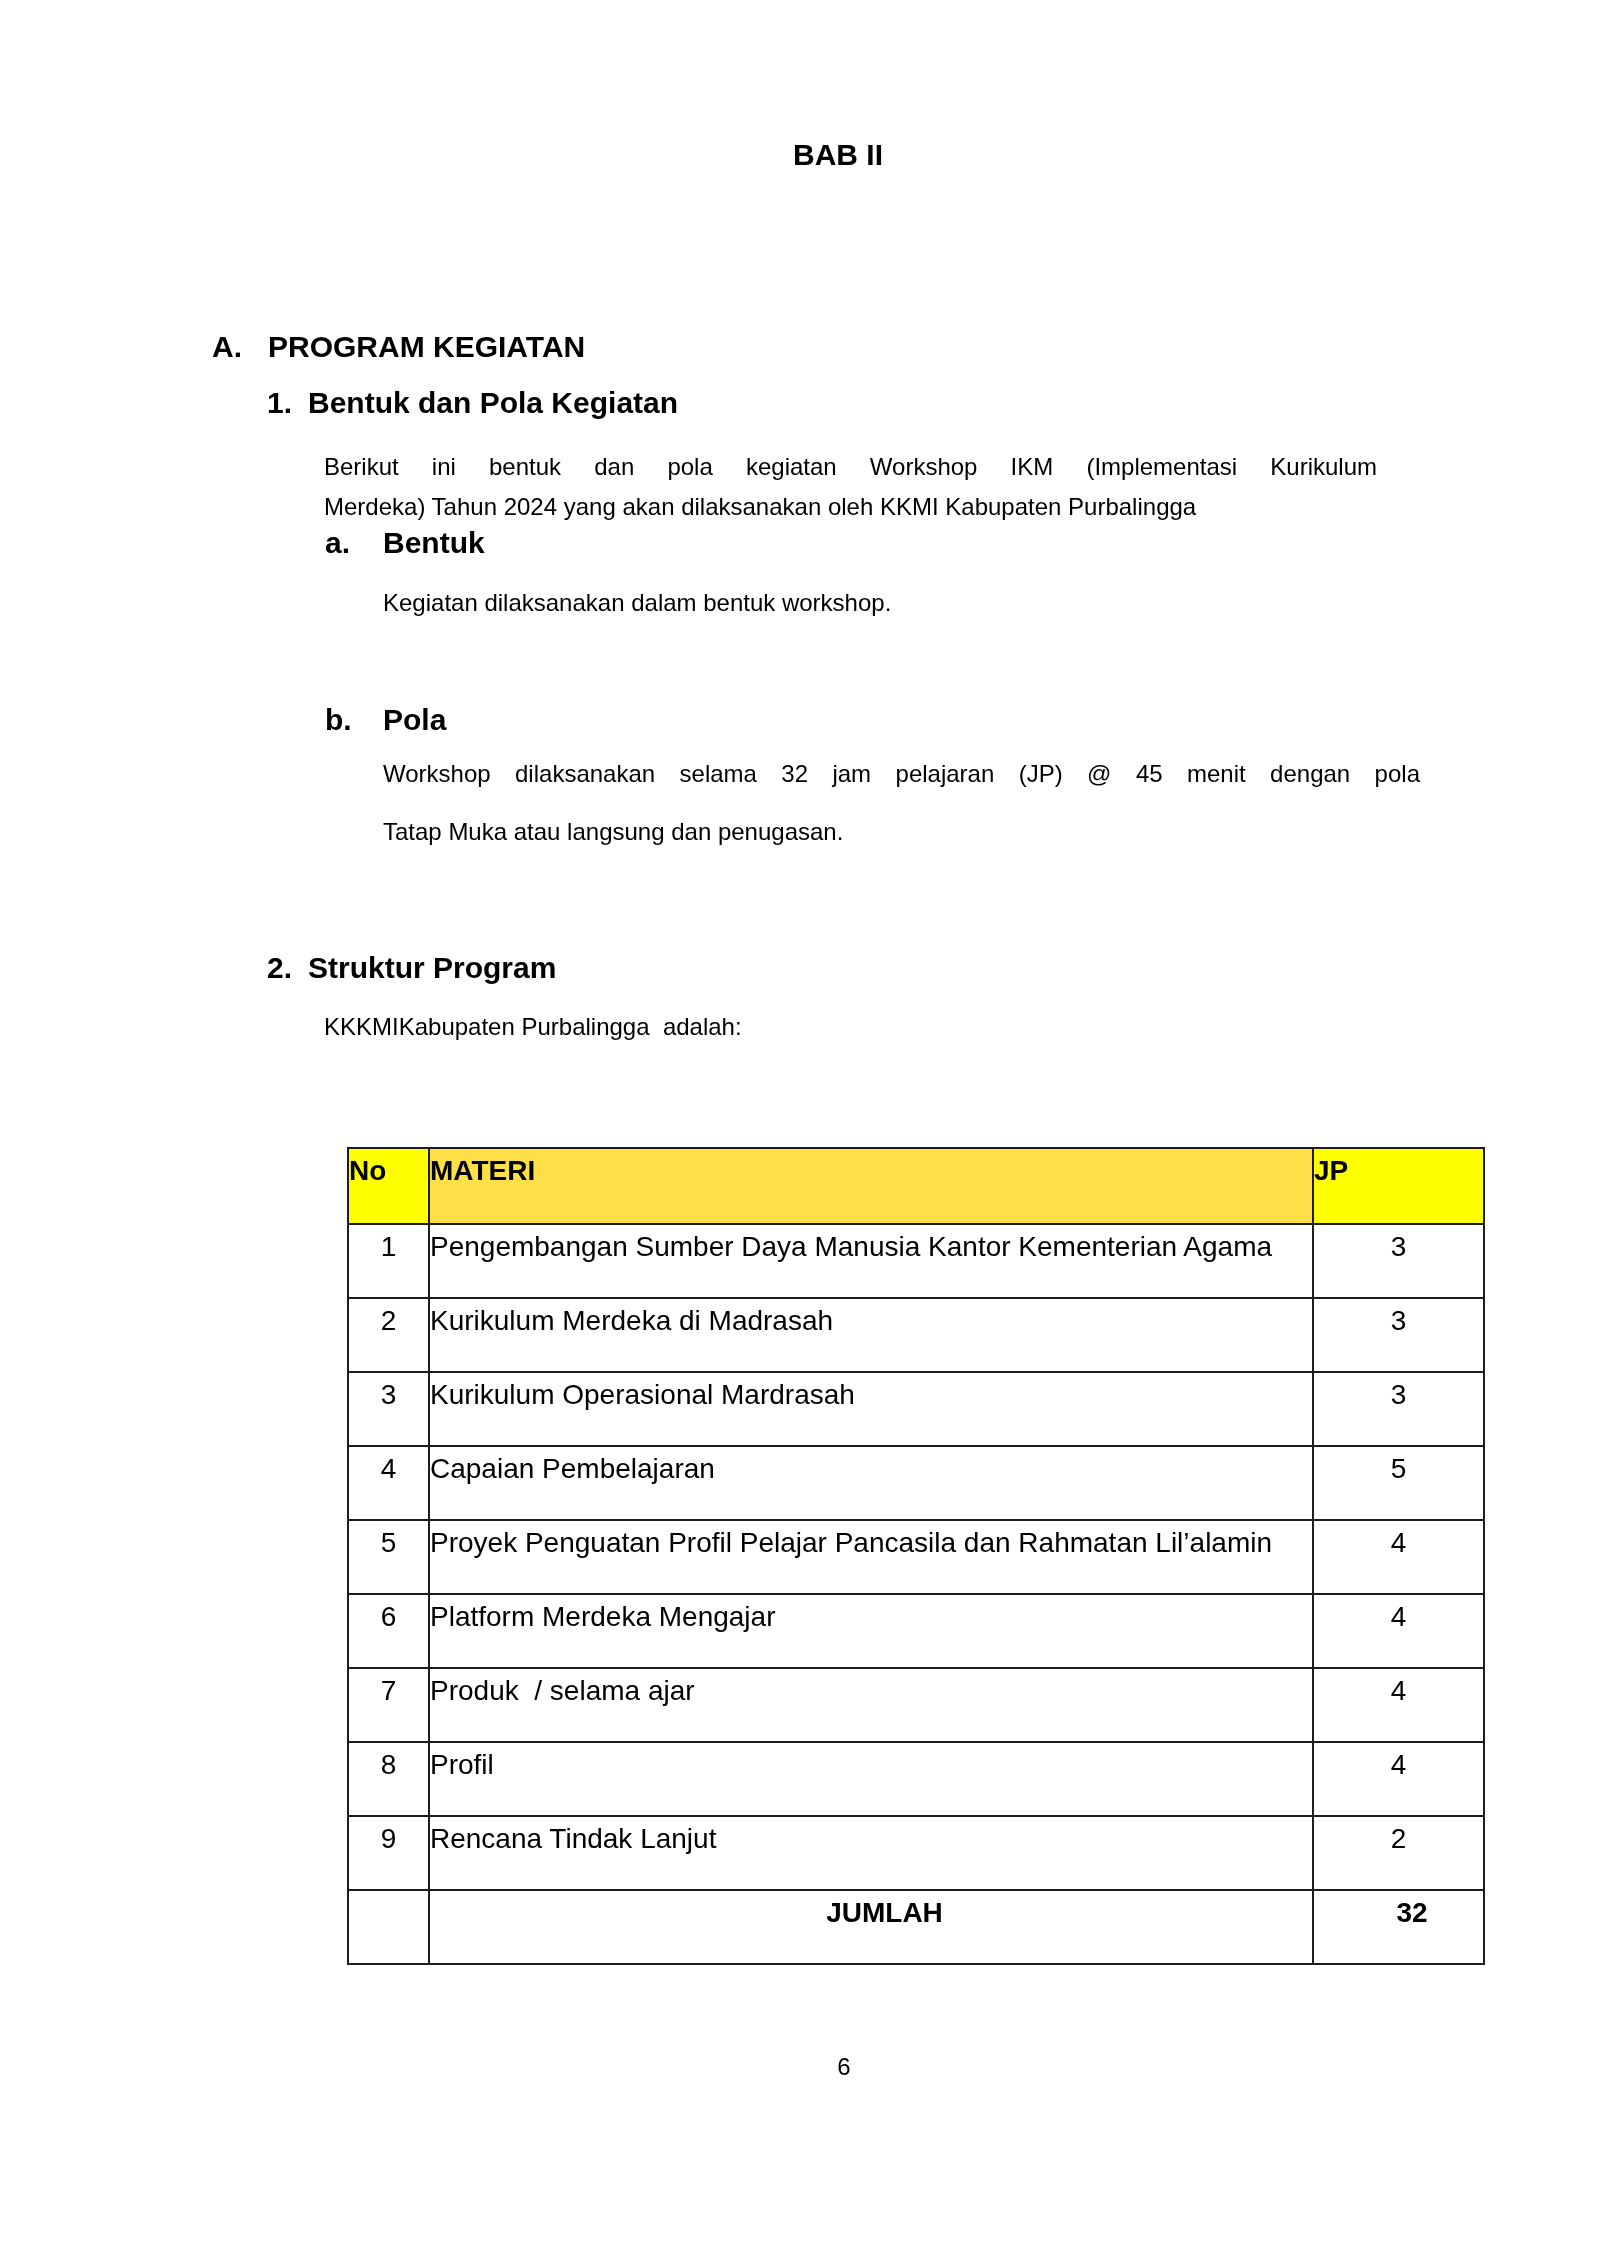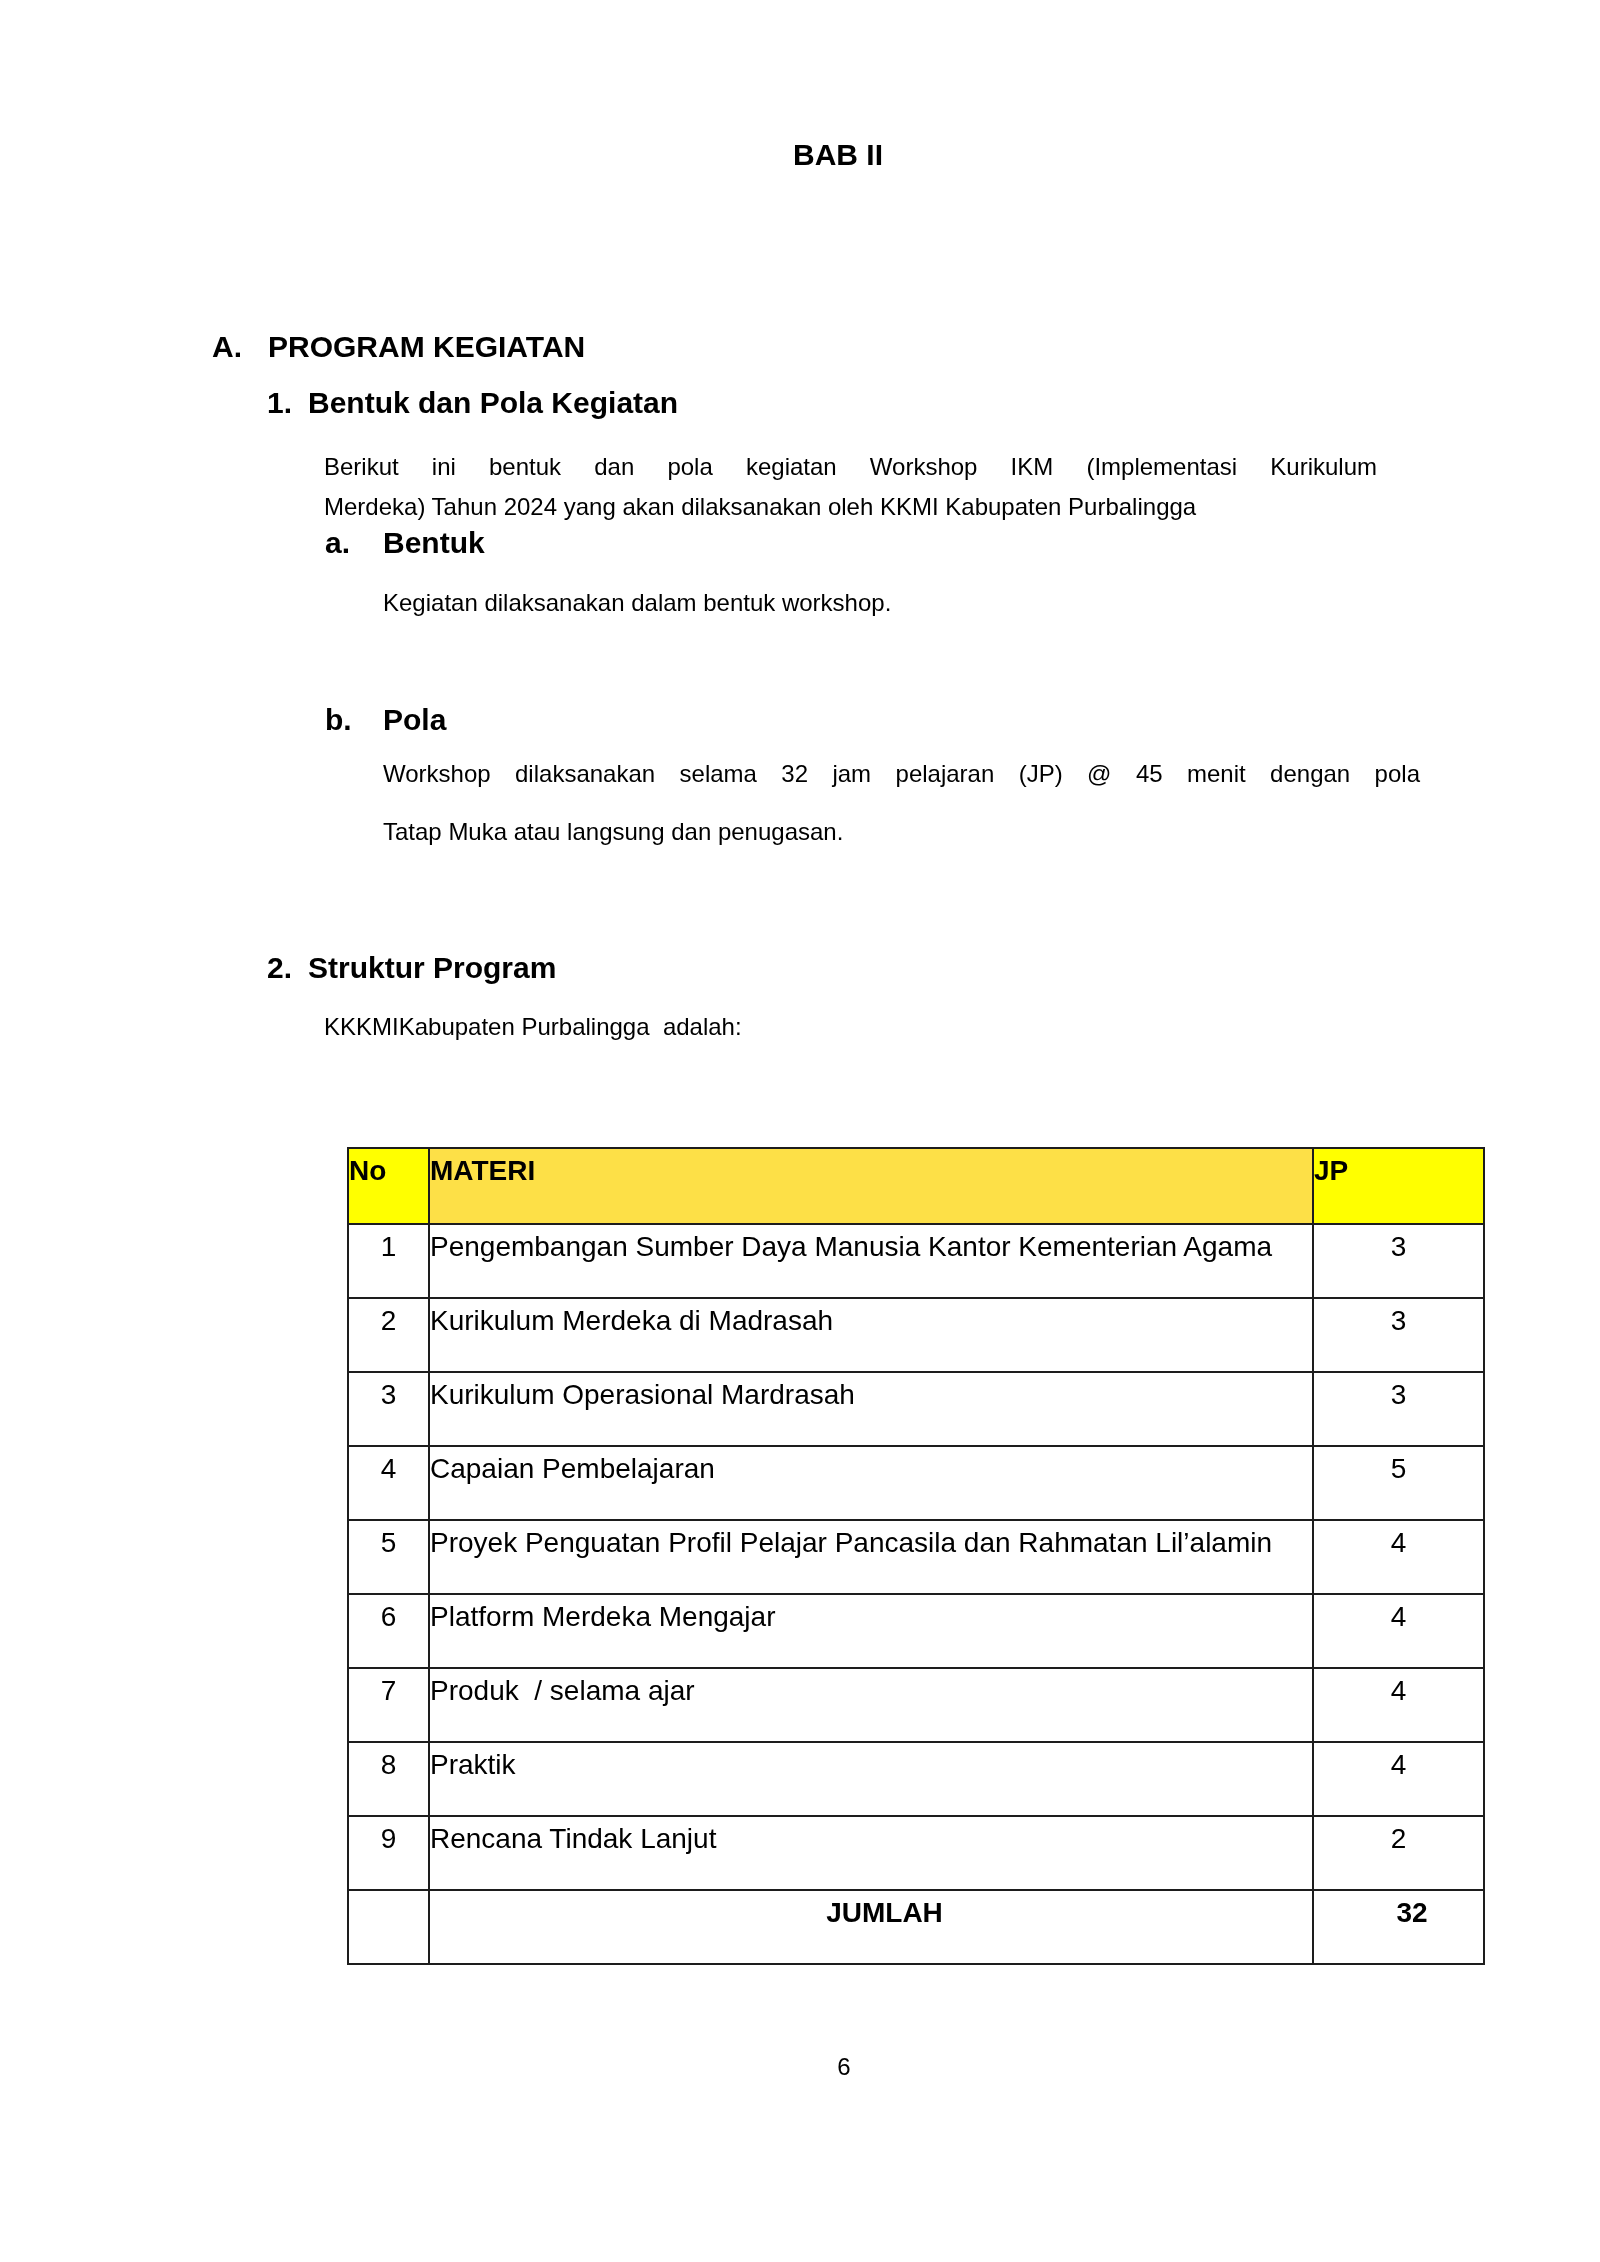--- a/index.html
+++ b/index.html
@@ -112,21 +112,21 @@
         <td class="materi-cell">Platform Merdeka Mengajar</td>
         <td class="jp-cell">4</td>
       </tr>
       <tr>
         <td class="no-cell">7</td>
         <td class="materi-cell">Produk  / selama ajar</td>
         <td class="jp-cell">4</td>
       </tr>
       <tr>
         <td class="no-cell">8</td>
-        <td class="materi-cell">Praktik</td>
+        <td class="materi-cell">Profil</td>
         <td class="jp-cell">4</td>
       </tr>
       <tr>
         <td class="no-cell">9</td>
         <td class="materi-cell">Rencana Tindak Lanjut</td>
         <td class="jp-cell">2</td>
       </tr>
       <tr class="total-row">
         <td class="no-cell"></td>
         <td>JUMLAH</td>

